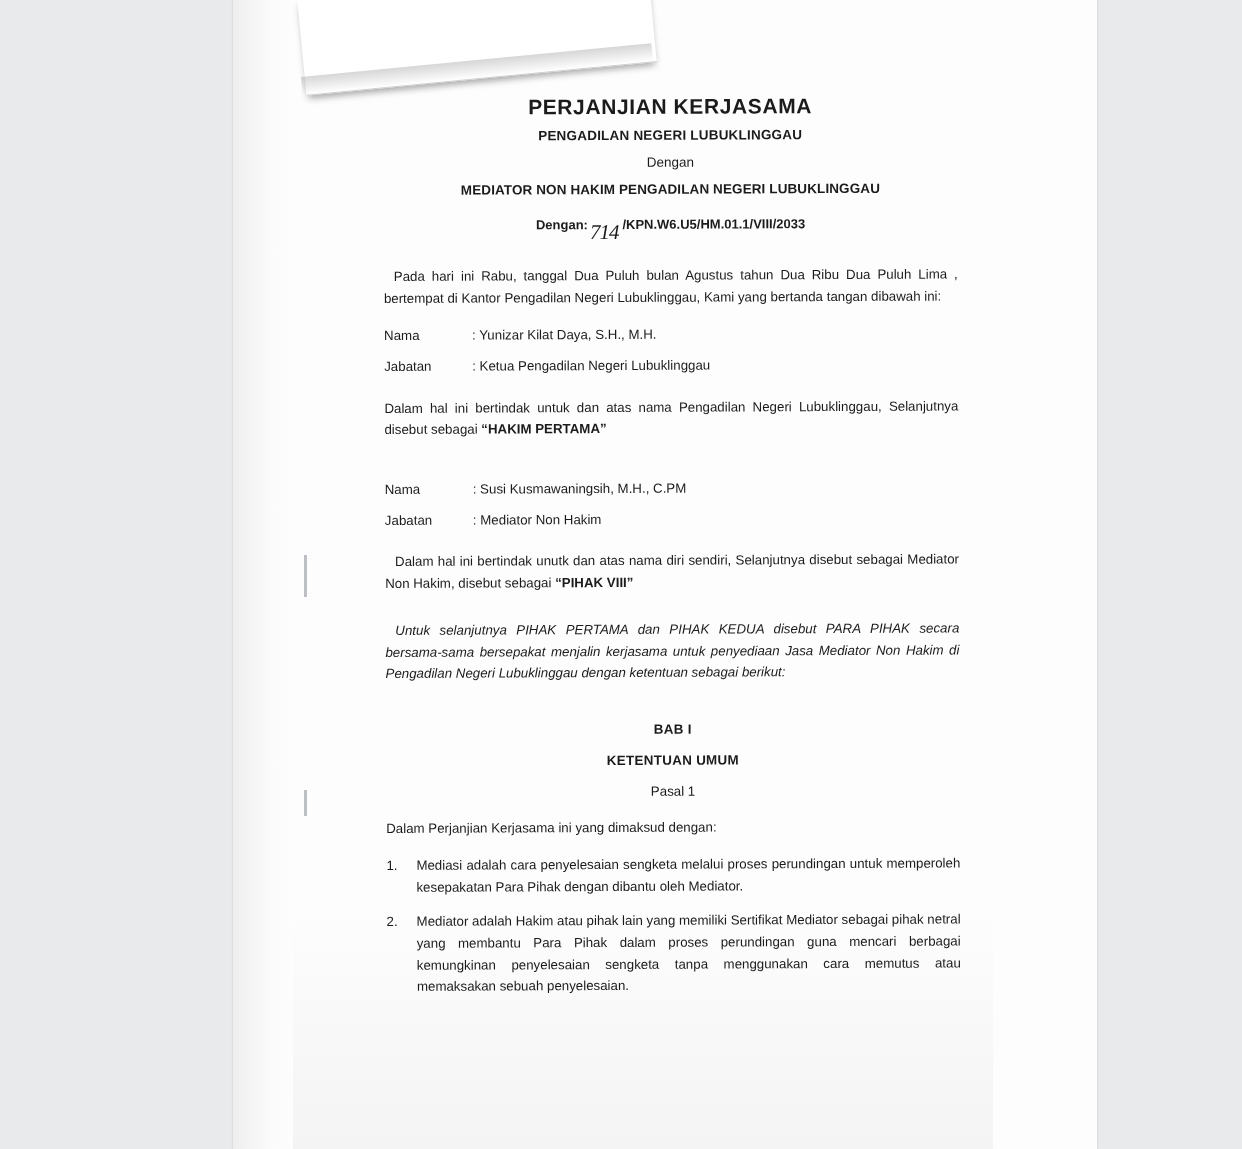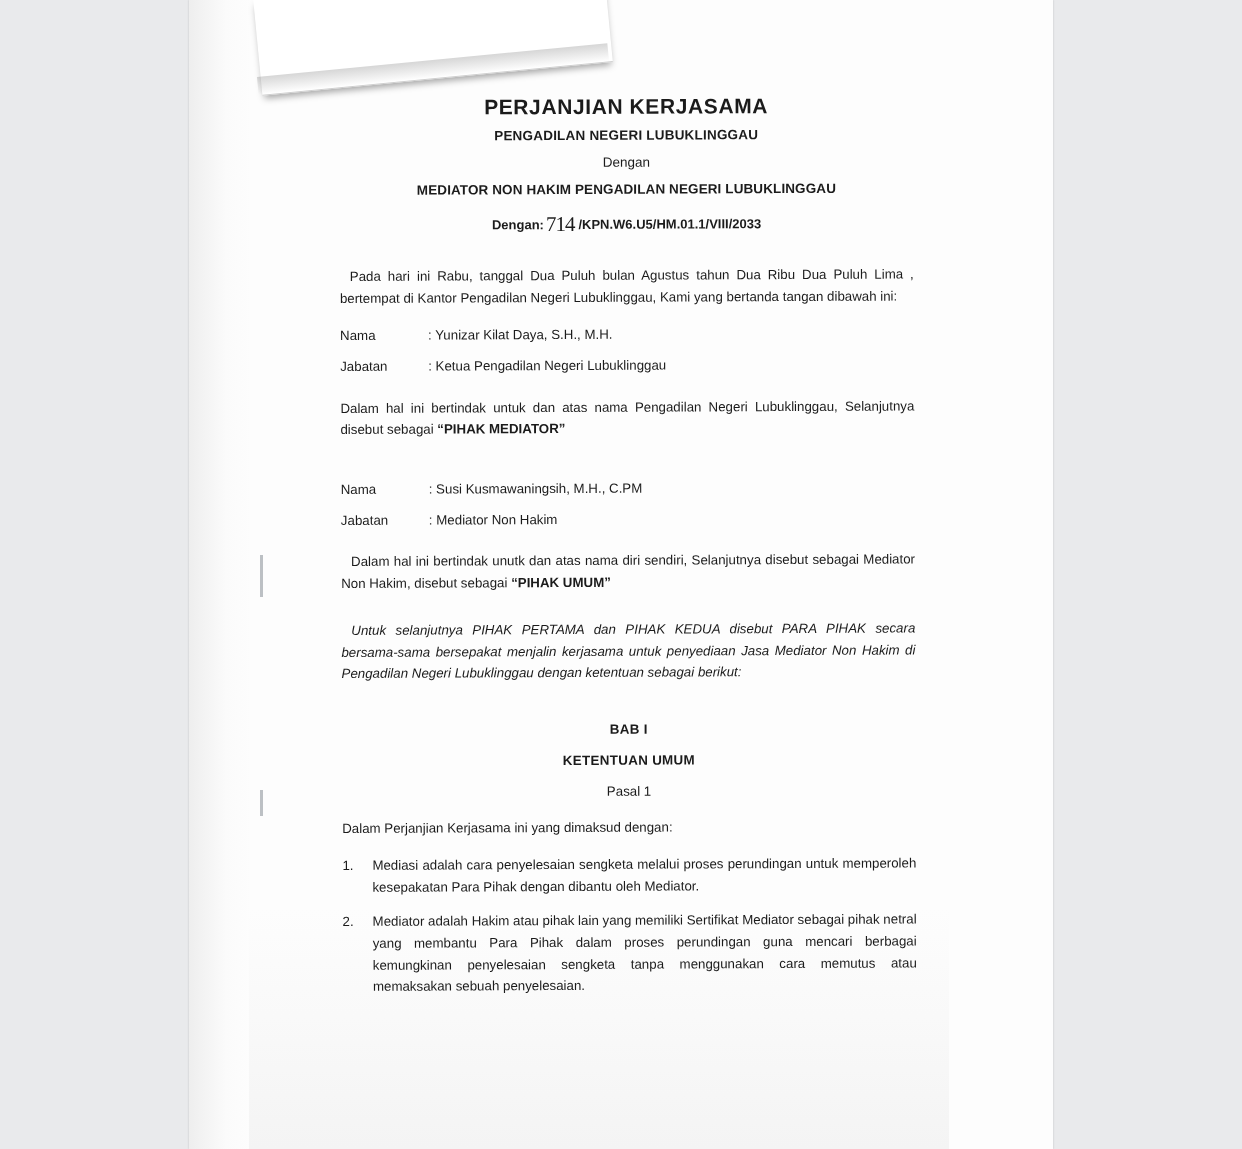--- a/index.html
+++ b/index.html
@@ -10,20 +10,21 @@
     width: 1242px;
     height: 1149px;
     background: #e9eaec;
     font-family: "Liberation Sans", sans-serif;
     overflow: hidden;
   }
   .viewer {
     position: relative;
     width: 1092px;
     height: 1149px;
+    margin-left: 44px;
   }
   .page {
     position: absolute;
     left: 189px;
     top: 0;
     width: 864px;
     height: 1149px;
     background: #fdfdfd;
     box-shadow: 0 0 2px rgba(0,0,0,0.18);
     overflow: hidden;
@@ -112,23 +113,24 @@
     text-align: center;
     font-size: 13px;
     font-weight: bold;
     margin: 0 0 30px 0;
     white-space: nowrap;
   }
   .nomor-hand {
     font-family: "Liberation Serif", serif;
     font-weight: normal;
     font-size: 21px;
+    font-style: italic;
     letter-spacing: -1px;
     position: relative;
-    top: 2px;
+    top: 10px;
     padding: 0 4px 0 2px;
   }
 
   p.para {
     font-size: 13.3px;
     line-height: 1.62;
     text-align: justify;
     margin: 0 0 16px 0;
   }
   p.indent { text-indent: 10px; }
@@ -202,36 +204,36 @@
         <span class="label">Nama</span>
         <span class="value">: Yunizar Kilat Daya, S.H., M.H.</span>
       </div>
       <div class="field">
         <span class="label">Jabatan</span>
         <span class="value">: Ketua Pengadilan Negeri Lubuklinggau</span>
       </div>
 
       <div class="gap-sm"></div>
 
-      <p class="para"><span>Dalam hal ini bertindak untuk dan atas nama Pengadilan Negeri Lubuklinggau, Selanjutnya disebut sebagai </span><span class="bold">“PIHAK MEDIATOR”</span></p>
+      <p class="para"><span>Dalam hal ini bertindak untuk dan atas nama Pengadilan Negeri Lubuklinggau, Selanjutnya disebut sebagai </span><span class="bold">“HAKIM PERTAMA”</span></p>
 
       <div class="gap-md"></div>
 
       <div class="field">
         <span class="label">Nama</span>
         <span class="value">: Susi Kusmawaningsih, M.H., C.PM</span>
       </div>
       <div class="field">
         <span class="label">Jabatan</span>
         <span class="value">: Mediator Non Hakim</span>
       </div>
 
       <div class="gap-sm"></div>
 
-      <p class="para indent"><span>Dalam hal ini bertindak unutk dan atas nama diri sendiri, Selanjutnya disebut sebagai Mediator Non Hakim, disebut sebagai </span><span class="bold">“PIHAK UMUM”</span></p>
+      <p class="para indent"><span>Dalam hal ini bertindak unutk dan atas nama diri sendiri, Selanjutnya disebut sebagai Mediator Non Hakim, disebut sebagai </span><span class="bold">“PIHAK VIII”</span></p>
 
       <div class="gap-sm"></div>
 
       <p class="para indent italic">Untuk selanjutnya PIHAK PERTAMA dan PIHAK KEDUA disebut PARA PIHAK secara bersama-sama bersepakat menjalin kerjasama untuk penyediaan Jasa Mediator Non Hakim di Pengadilan Negeri Lubuklinggau dengan ketentuan sebagai berikut:</p>
 
       <div class="gap-md"></div>
 
       <div class="center-h">BAB I</div>
       <div class="center-h">KETENTUAN UMUM</div>
       <div class="center-sub">Pasal 1</div>

